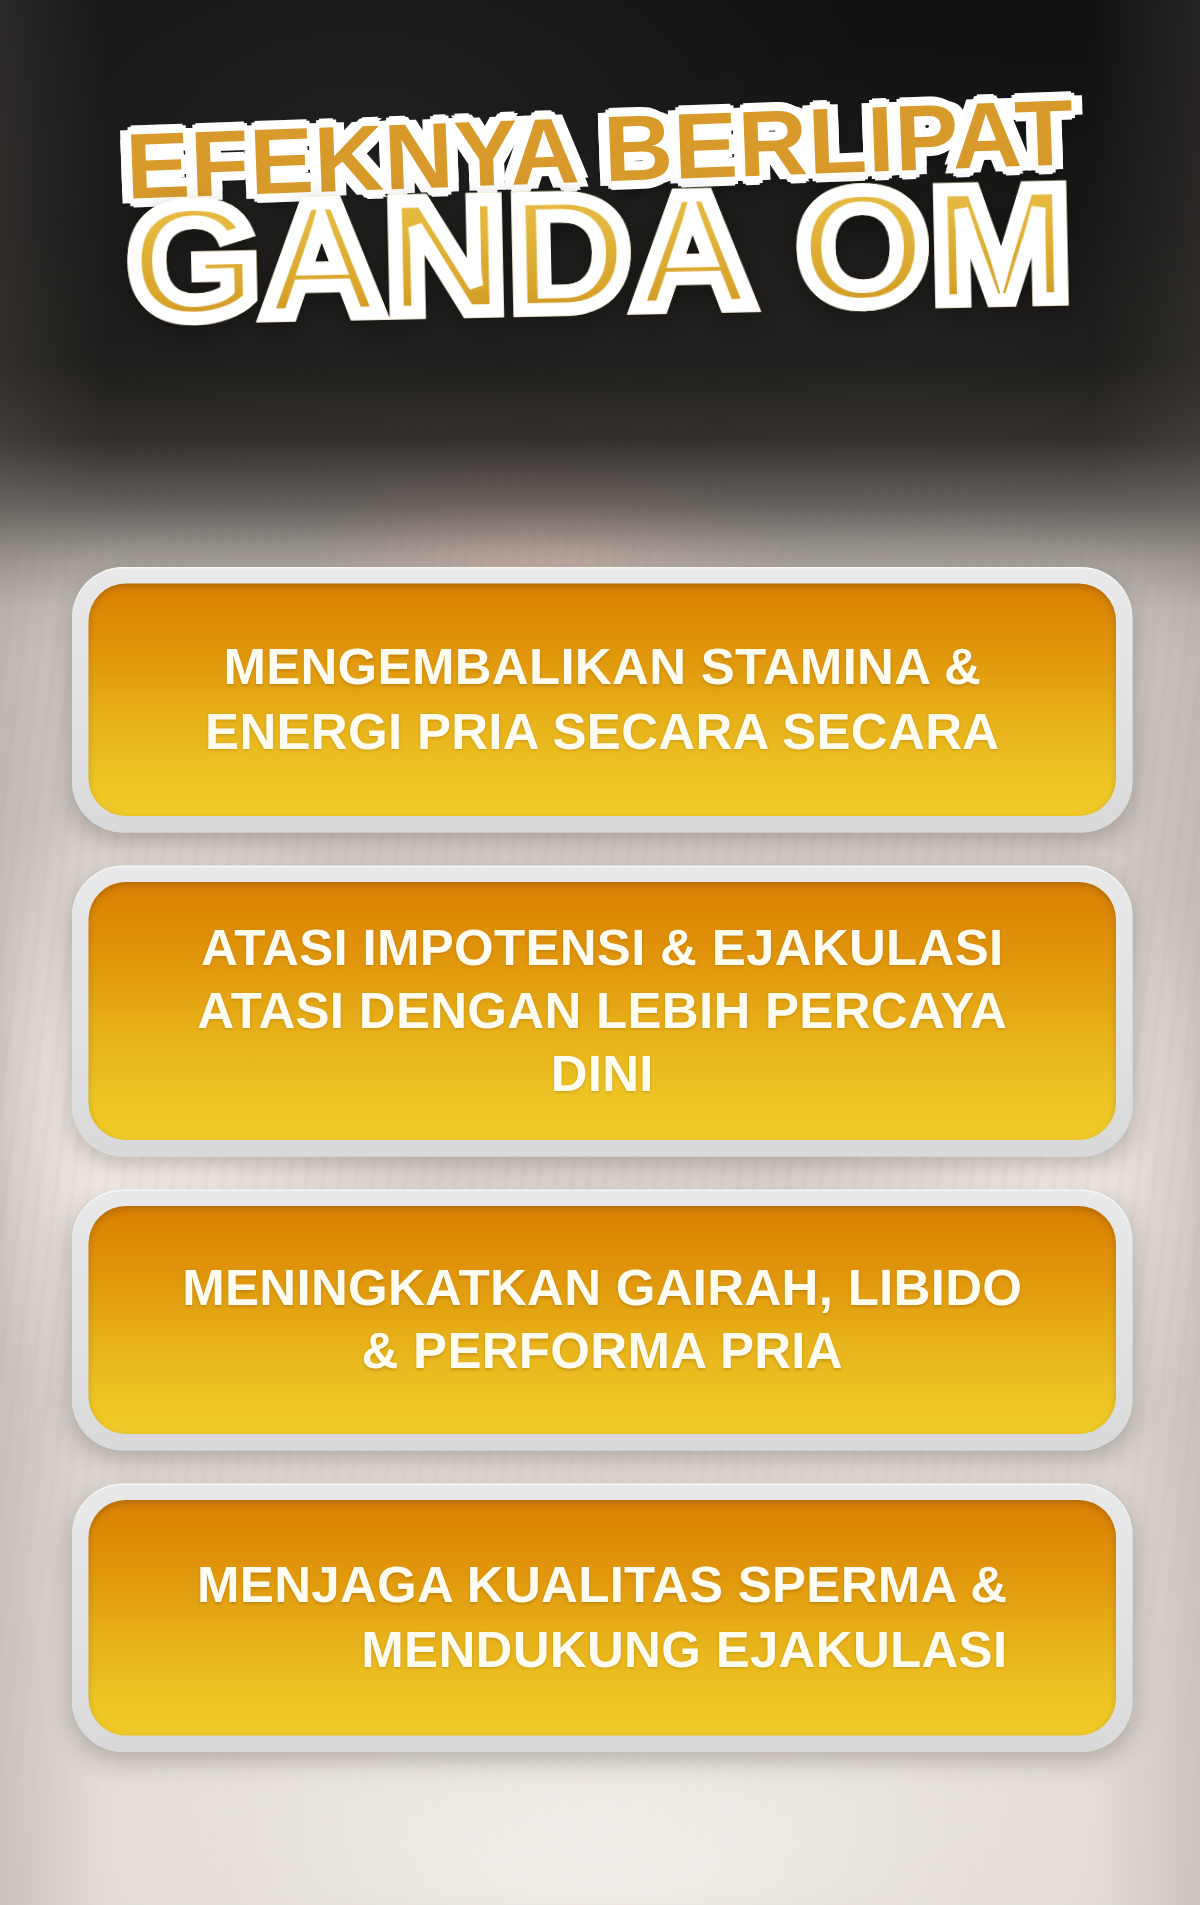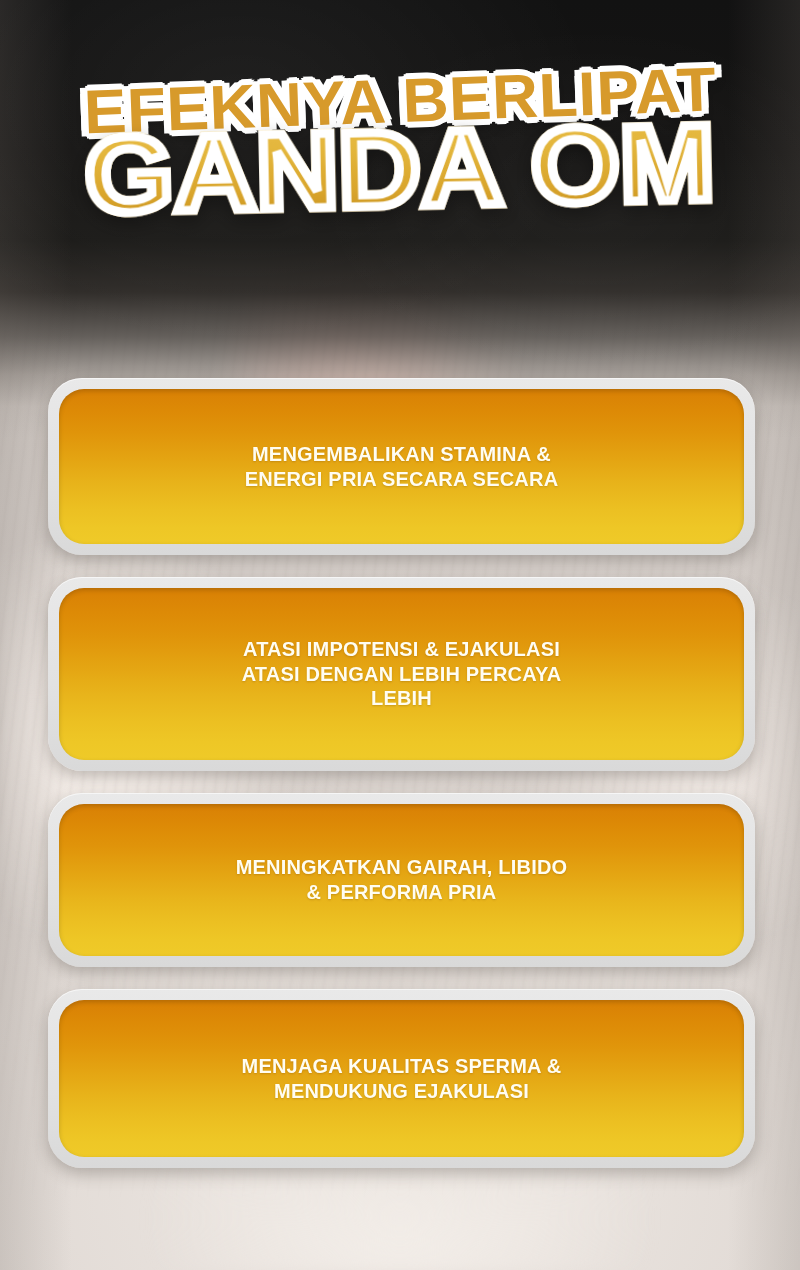--- a/index.html
+++ b/index.html
@@ -150,30 +150,30 @@
       #efca28 100%);
     box-shadow:0 2px 5px rgba(0,0,0,.18) inset;
     display:flex;
     align-items:center;
     justify-content:center;
     text-align:center;
   }
   .card-text {
     color:#fffdf2;
     font-weight:bold;
-    font-size:20px;
+    font-size:34px;
     line-height:1.24;
     letter-spacing:.2px;
     padding:14px 18px;
     text-shadow:0 1px 2px rgba(120,70,0,.28);
   }
   .card-1 .card-body { min-height:155px; }
   .card-2 .card-body { min-height:172px; }
   .card-3 .card-body { min-height:152px; }
-  .card-4 .card-body { min-height:157px; }
+  .card-4 .card-body { min-height:157px;text-align:right; }
 </style>
 </head>
 <body>
 
 <div id="poster">
 
   <div class="bg-layer bg-base"></div>
   <div class="bg-layer bg-blobs"></div>
   <div class="bg-layer bg-streaks"></div>
   <div class="bg-layer bg-dark-top"></div>
@@ -194,21 +194,21 @@
           <span>ENERGI PRIA SECARA SECARA</span>
         </div>
       </div>
     </div>
 
     <div class="card-frame card-2">
       <div class="card-body">
         <div class="card-text">
           <span>ATASI IMPOTENSI &amp; EJAKULASI</span><br>
           <span>ATASI DENGAN LEBIH PERCAYA</span><br>
-          <span>LEBIH</span>
+          <span>DINI</span>
         </div>
       </div>
     </div>
 
     <div class="card-frame card-3">
       <div class="card-body">
         <div class="card-text">
           <span>MENINGKATKAN GAIRAH, LIBIDO</span><br>
           <span>&amp; PERFORMA PRIA</span>
         </div>

